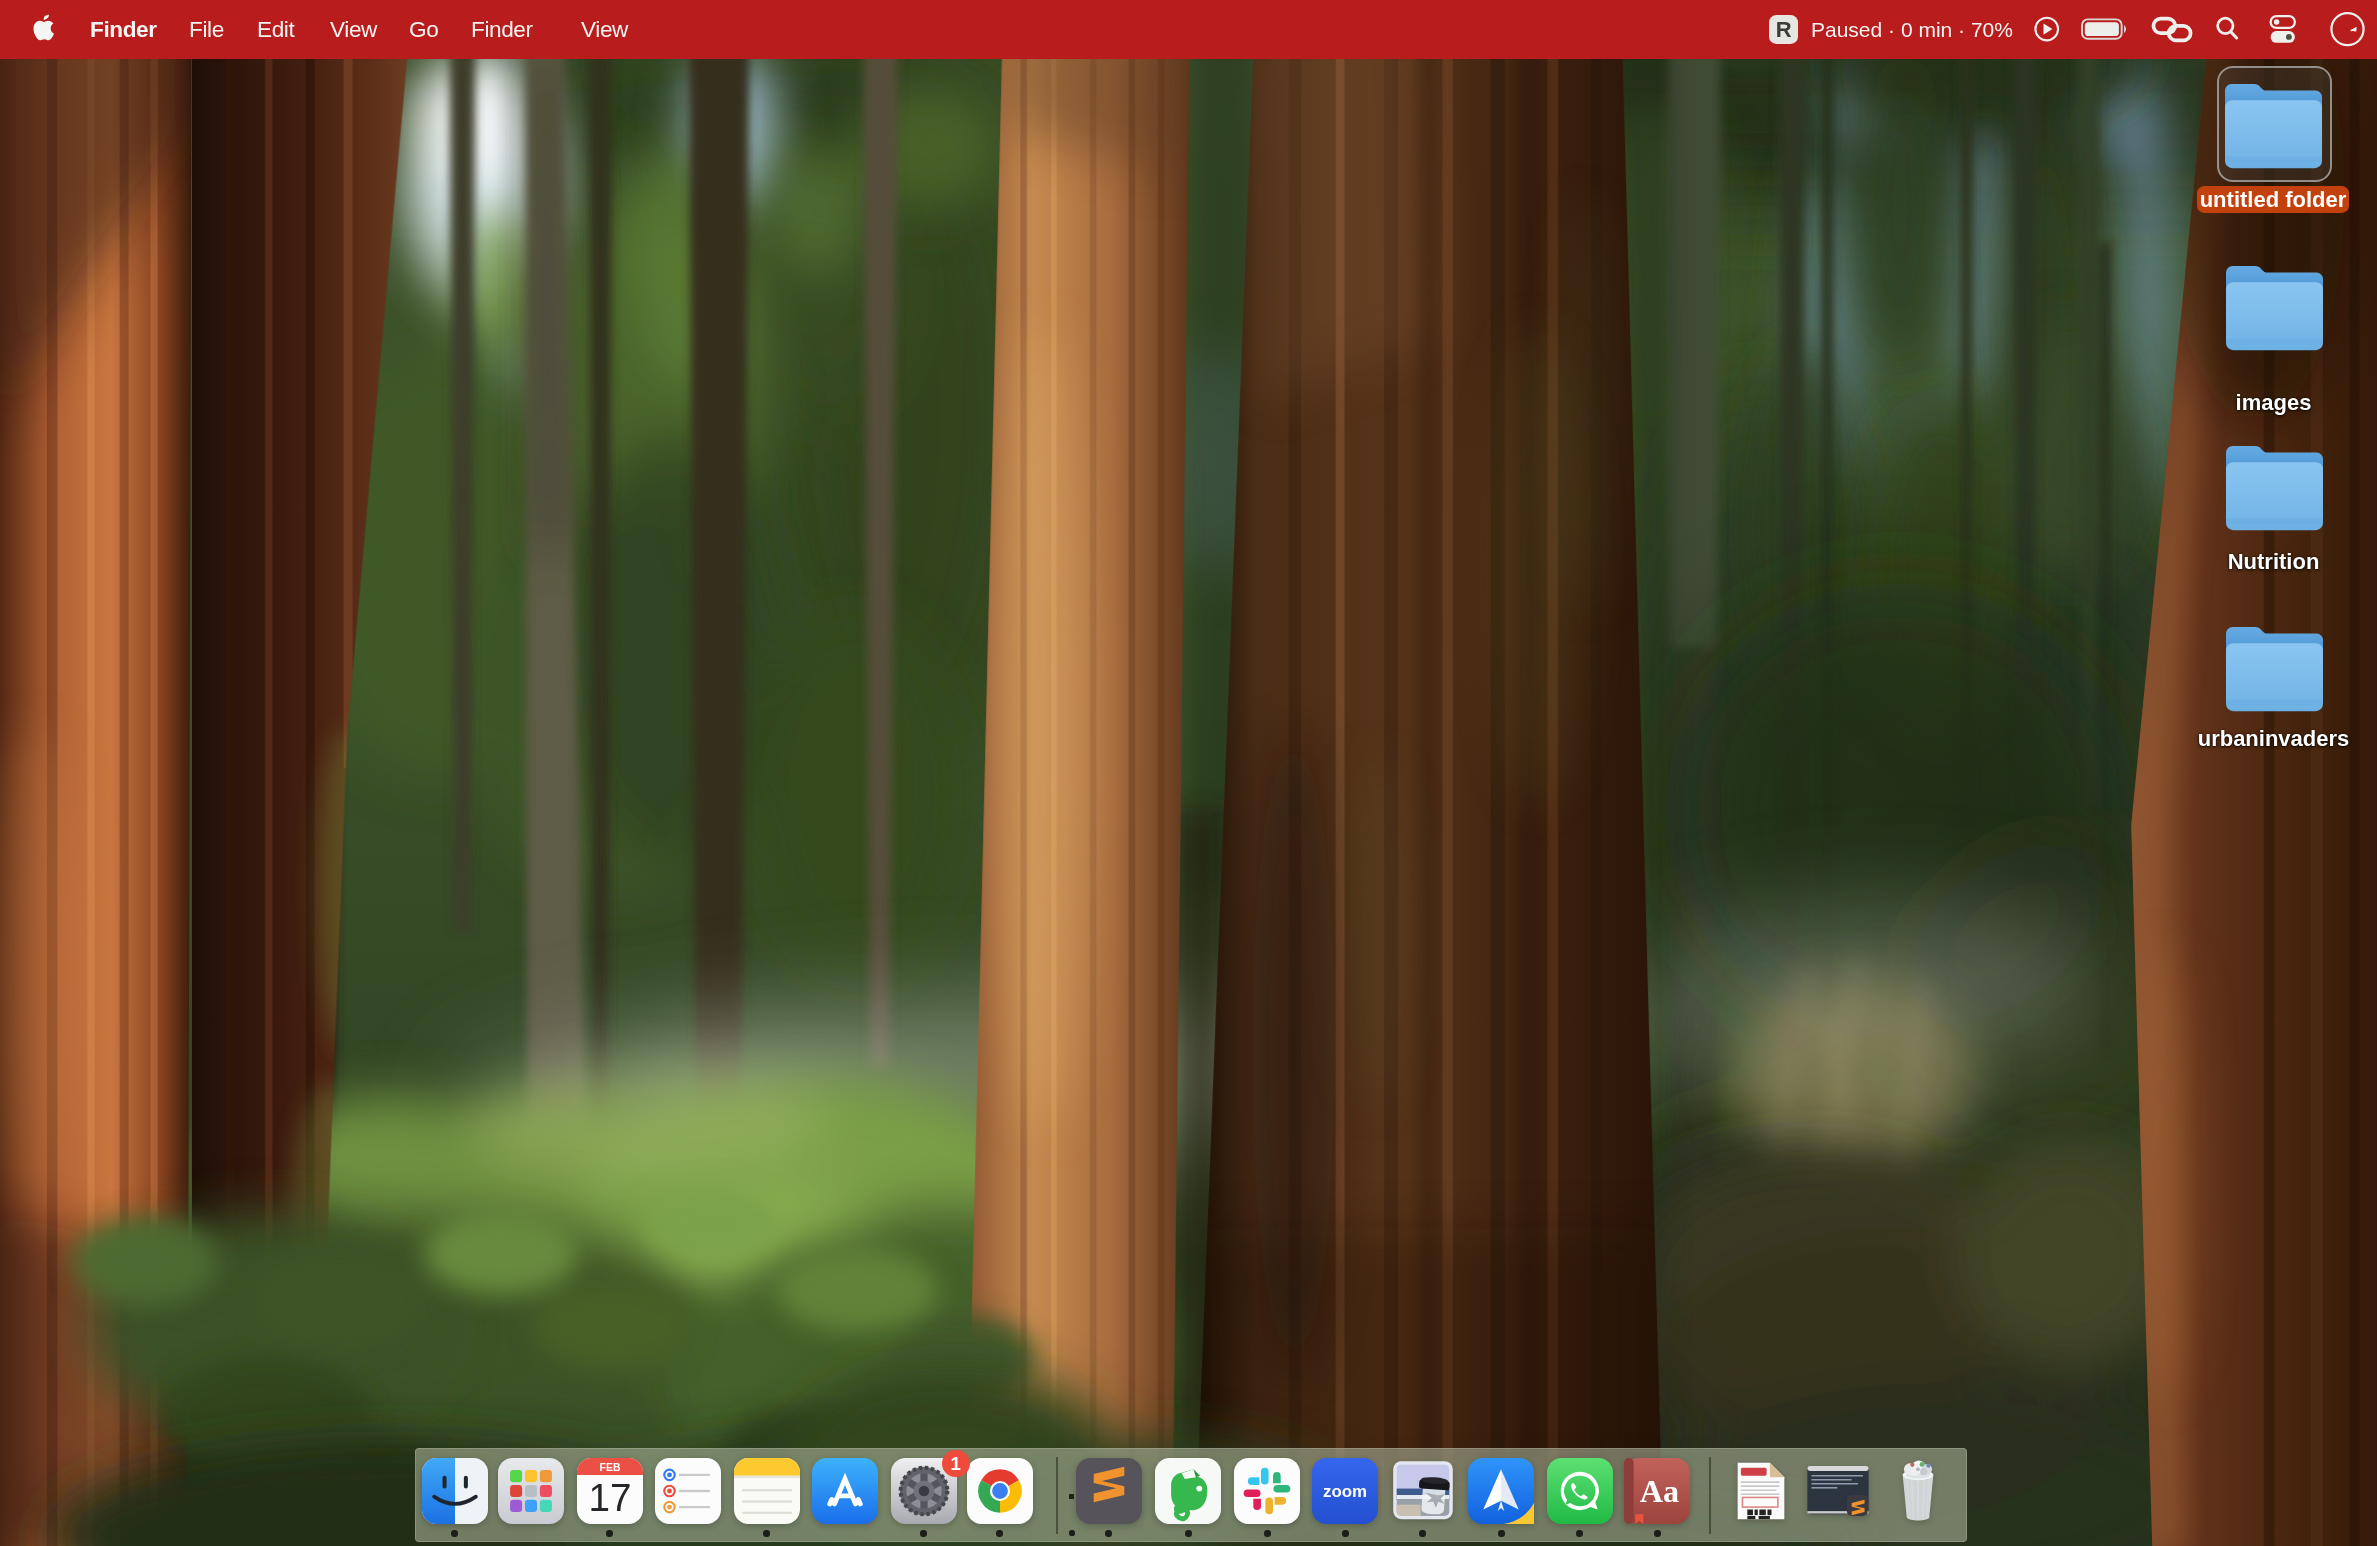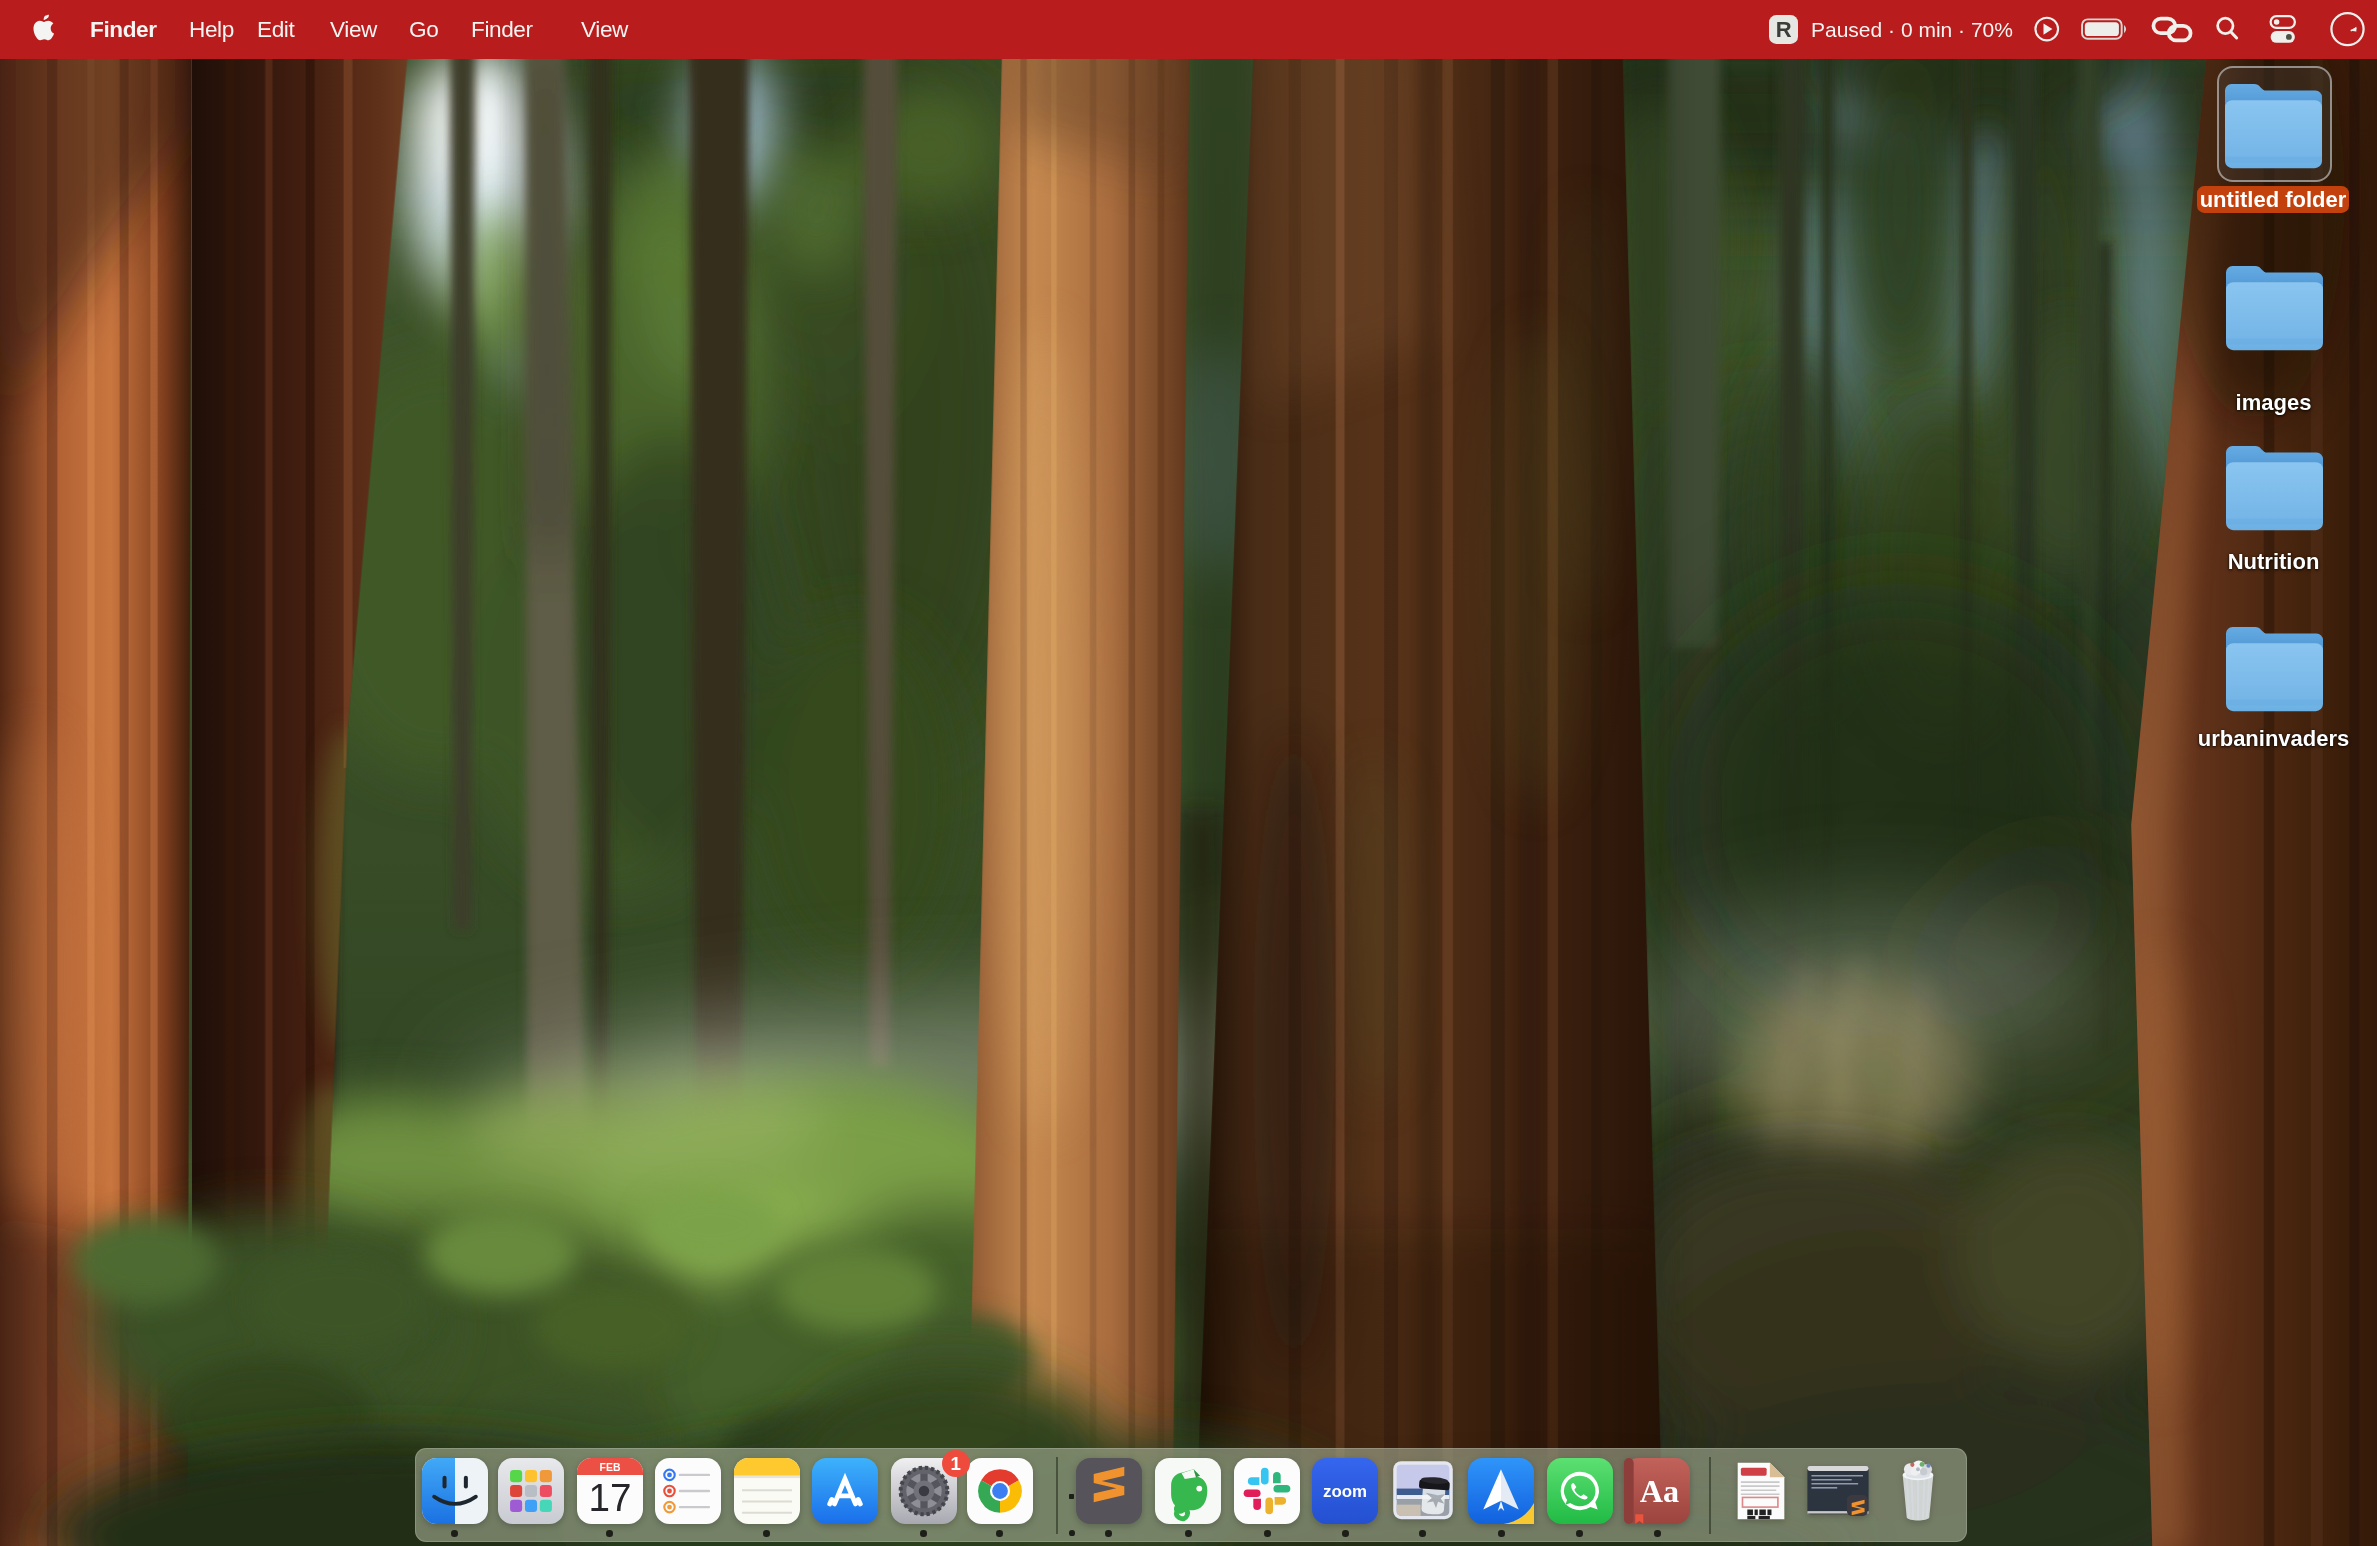--- a/index.html
+++ b/index.html
@@ -5,21 +5,21 @@
   html,body{margin:0;padding:0;width:2377px;height:1546px;overflow:hidden;background:#2c3a22;
     font-family:"Liberation Sans", sans-serif;}
   #wall{position:absolute;left:0;top:0;width:2377px;height:1546px;}
   
   #menubar{position:absolute;left:0;top:0;width:2377px;height:59px;background:#b91c1c;color:#f4f4f2;}
   .mi{position:absolute;top:0;height:59px;line-height:59px;font-size:22.6px;letter-spacing:-0.4px;white-space:nowrap;}
   .bold{font-weight:700;}
   .flabel{position:absolute;width:209px;text-align:center;font-size:22px;font-weight:700;color:#fff;
      text-shadow:0 0.8px 3.2px rgba(0,0,0,0.85), 0 0 1.6px rgba(0,0,0,0.6);}
   
-  #dock{position:absolute;left:415px;top:1448px;width:1552px;height:94px;border-radius:11px;
+  #dock{position:absolute;left:415px;top:1448px;width:1552px;height:94px;border-radius:4px;
     background:rgba(169,177,152,0.60);border:0.8px solid rgba(255,255,255,0.18);box-sizing:border-box;}
   .dicon{position:absolute;top:9px;width:66px;height:66px;filter:drop-shadow(0 2.4px 3.2px rgba(0,0,0,0.22));}
   .dot{position:absolute;top:81px;width:6.5px;height:6.5px;border-radius:50%;background:#1d1e19;}
   .dsep{position:absolute;top:8px;width:1.6px;height:77px;background:rgba(35,42,28,0.55);}
 </style>
 </head>
 <body>
 <svg id="wall" viewBox="0 0 2940 1912" preserveAspectRatio="none">
   <defs>
     <filter id="b60" x="-50%" y="-50%" width="200%" height="200%">
@@ -298,21 +298,21 @@
     <ellipse cx="1420" cy="1870" rx="240" ry="90" fill="#2a3c1e"></ellipse>
     <ellipse cx="1900" cy="1912" rx="400" ry="70" fill="#242e18"></ellipse>
   </g>
 </svg>
 
 <div id="menubar">
   <svg class="mi" style="left:32px;width:24px;" viewBox="0 0 30 73">
     <path transform="translate(2,20)" fill="#f4f4f2" d="M17.3 2.1c-1.2 1.4-3.1 2.5-4.7 2.4-.2-1.9.7-3.9 1.8-5.1C15.6-1.1 17.7-2 19.1-2c.2 1.9-.6 3.8-1.8 4.1zM19 5.5c-2.6-.2-4.8 1.5-6 1.5-1.3 0-3.2-1.4-5.2-1.4C5.1 5.6 2.6 7.2 1.2 9.7c-2.8 4.9-.7 12.2 2 16.2 1.3 2 2.9 4.1 5 4 2-.1 2.8-1.3 5.2-1.3 2.4 0 3.1 1.3 5.2 1.3 2.2 0 3.5-2 4.8-3.9 1.5-2.2 2.1-4.4 2.2-4.5-.1-.1-4.2-1.6-4.2-6.4-.1-4 3.2-5.9 3.4-6-1.9-2.8-4.8-3.1-5.8-3.2z"></path>
   </svg>
   <span class="mi bold" style="left:90px;">Finder</span>
-  <span class="mi" style="left:189px;">Help</span>
+  <span class="mi" style="left:189px;">File</span>
   <span class="mi" style="left:257px;">Edit</span>
   <span class="mi" style="left:330px;">View</span>
   <span class="mi" style="left:409px;">Go</span>
   <span class="mi" style="left:471px;">Finder</span>
   <span class="mi" style="left:581px;">View</span>
 
   <div class="mi" style="left:1769px;top:15.4px;height:29px;width:29px;background:#e6e6e2;border-radius:7.3px;
       color:#3c3c38;font-size:22px;font-weight:700;text-align:center;line-height:29px;">R</div>
   <span class="mi" style="left:1811px;font-size:21px;letter-spacing:0;">Paused · 0 min · 70%</span>
   <svg class="mi" style="left:2033px;width:27.5px;" viewBox="0 0 34 73">

